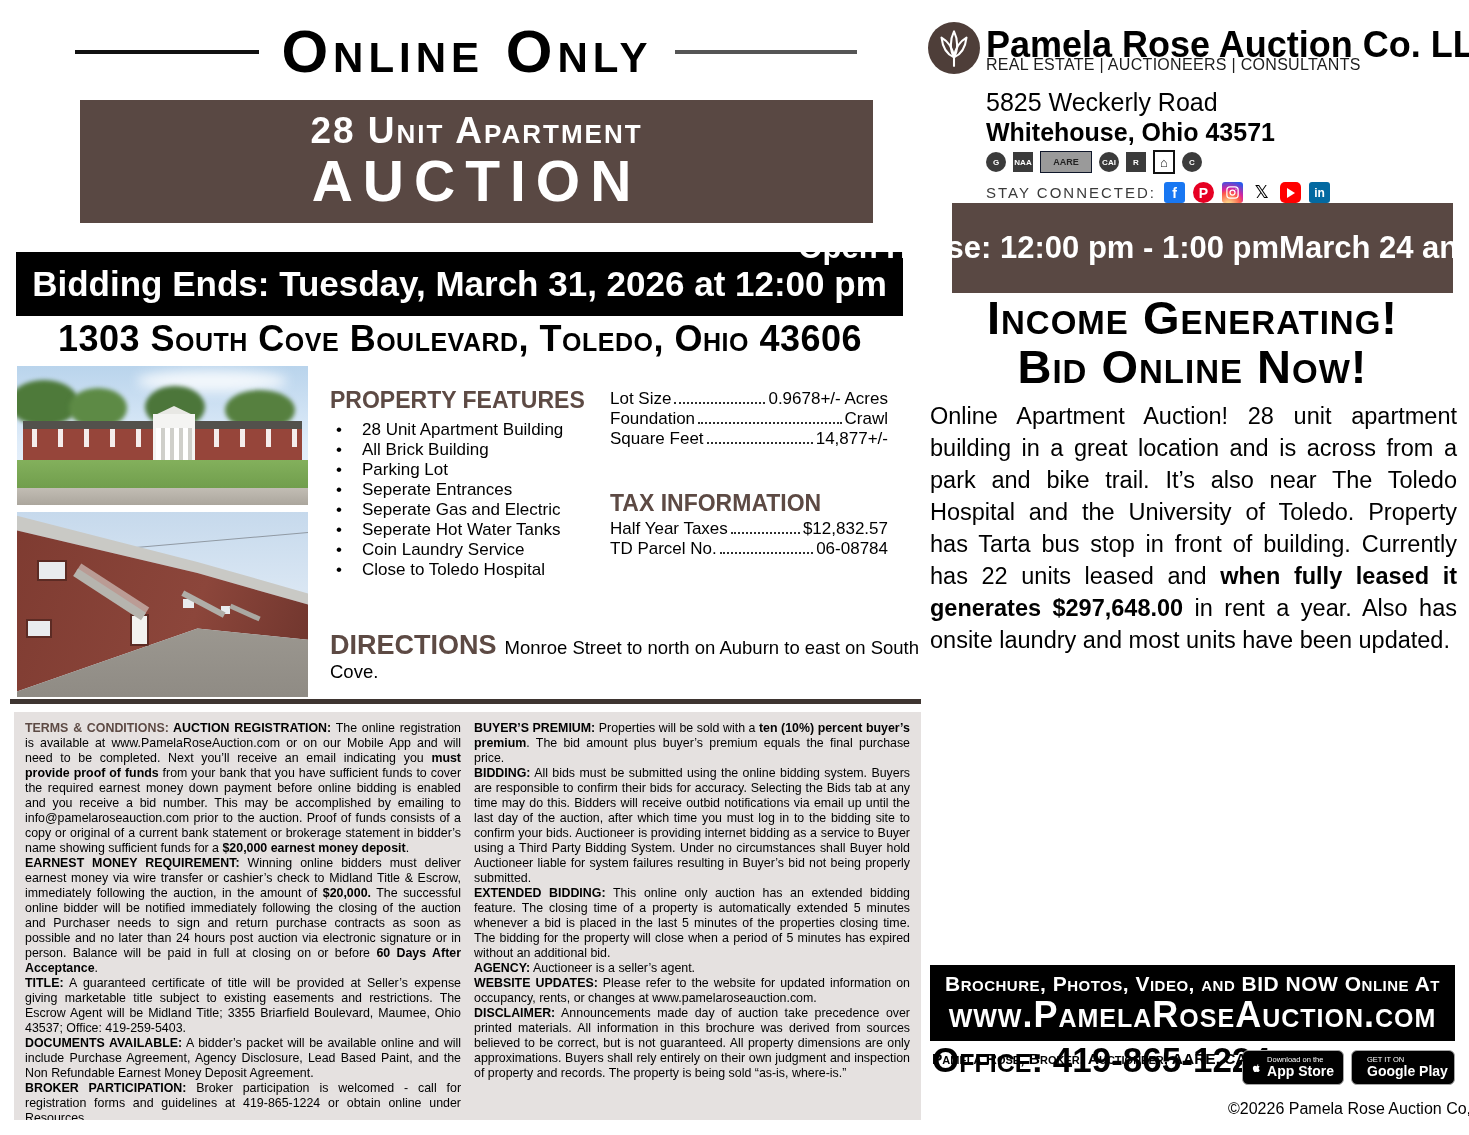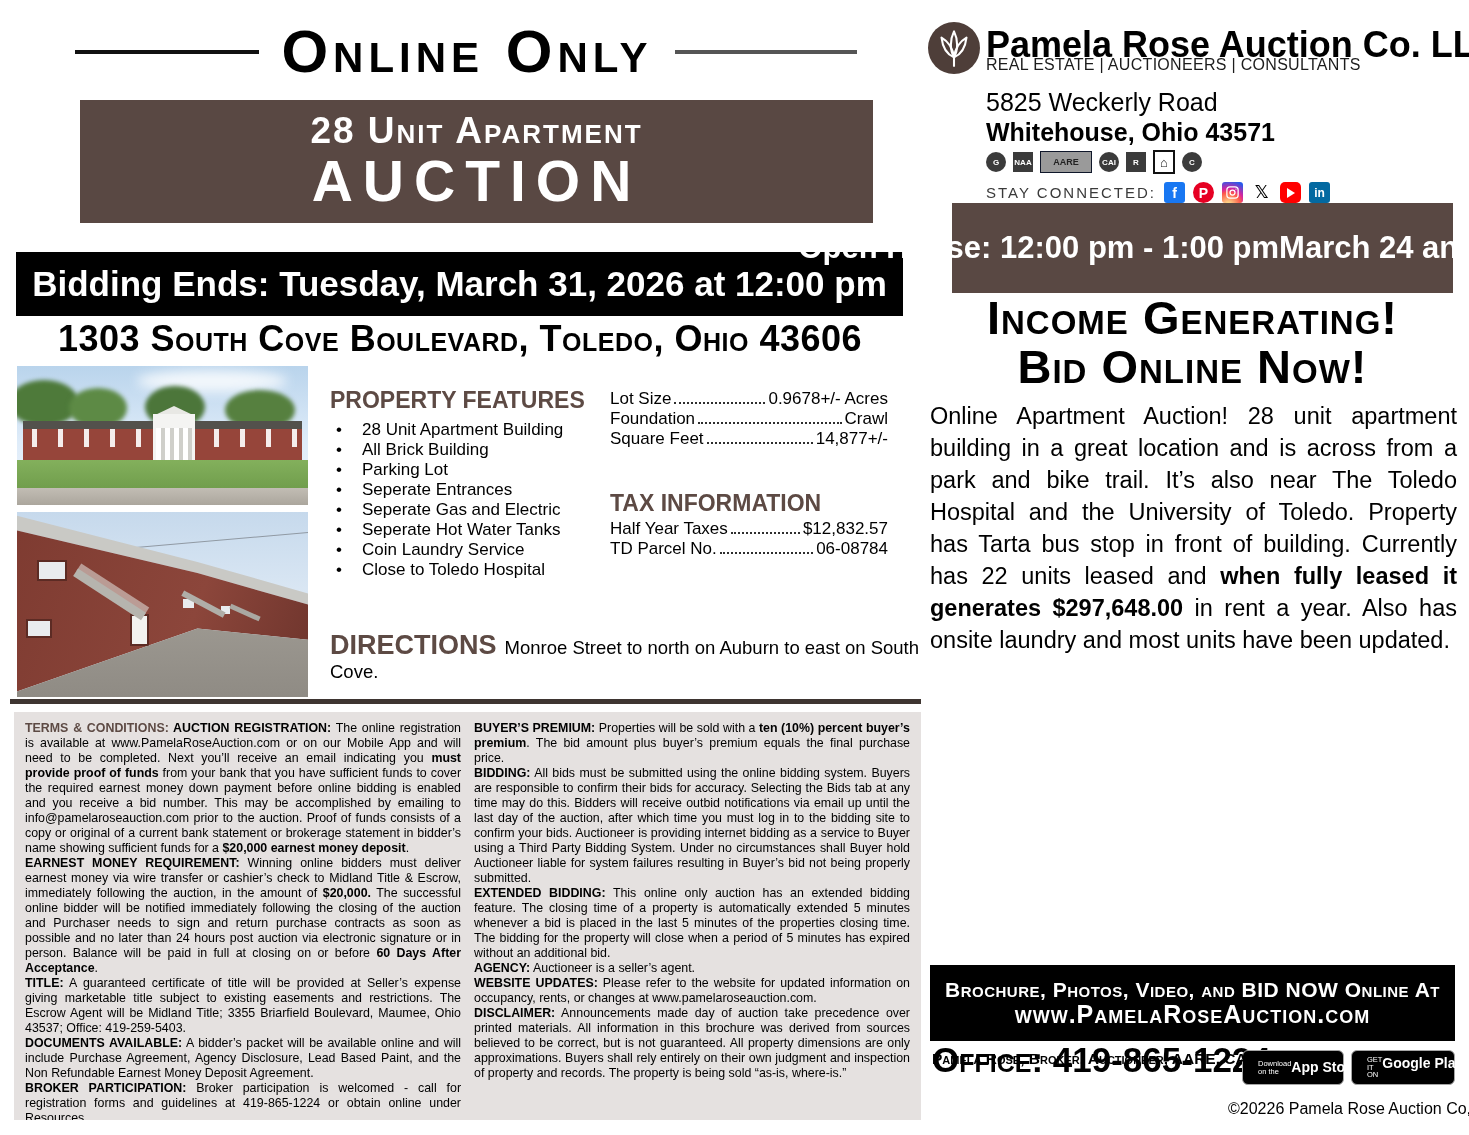--- a/index.html
+++ b/index.html
@@ -124,32 +124,32 @@
   .oh-l{font-size:31px;font-weight:800;white-space:nowrap;}
 
   .headline{left:930px;top:294px;width:525px;text-align:center;line-height:1.04;}
   .hl{font-size:47px;font-weight:800;letter-spacing:1px;}
 
   .desc{left:930px;top:400px;width:527px;font-size:23.5px;line-height:32px;text-align:justify;}
 
   .webbox{left:930px;top:965px;width:525px;height:76px;background:#000;color:#fff;
     display:flex;flex-direction:column;align-items:center;justify-content:center;line-height:1.1;}
   .wb1{font-size:21px;font-weight:800;letter-spacing:0.5px;white-space:nowrap;}
-  .wb2{font-size:25px;font-weight:800;letter-spacing:1px;white-space:nowrap;}
+  .wb2{font-size:36px;font-weight:800;letter-spacing:1px;white-space:nowrap;}
 
   .office{left:932px;top:1040px;font-size:35px;font-weight:800;white-space:nowrap;}
   .agent1{left:932px;top:1138px;font-size:15.5px;font-weight:600;white-space:nowrap;}
   .agent2{left:932px;top:1050px;font-size:15.5px;font-weight:600;white-space:nowrap;}
   .copyright{left:1228px;top:1100px;font-size:16px;white-space:nowrap;}
 
   .storebadge{height:35px;background:#000;border:1px solid #a6a6a6;border-radius:6px;color:#fff;
     display:flex;align-items:center;gap:6px;padding:0 9px;box-sizing:border-box;}
   .appstore{left:1242px;top:1050px;width:102px;}
   .gplay{left:1351px;top:1050px;width:104px;}
-  .sb-txt{display:flex;line-height:1.05;}
+  .sb-txt{display:flex;flex-direction:column;line-height:1.05;}
   .sb-small{font-size:7.5px;}
   .sb-big{font-size:14px;font-weight:600;white-space:nowrap;}
 </style>
 </head>
 <body>
 
 <div class="page">
 
   <div class="abs online-only">
     <span class="dash dash-l"></span>

